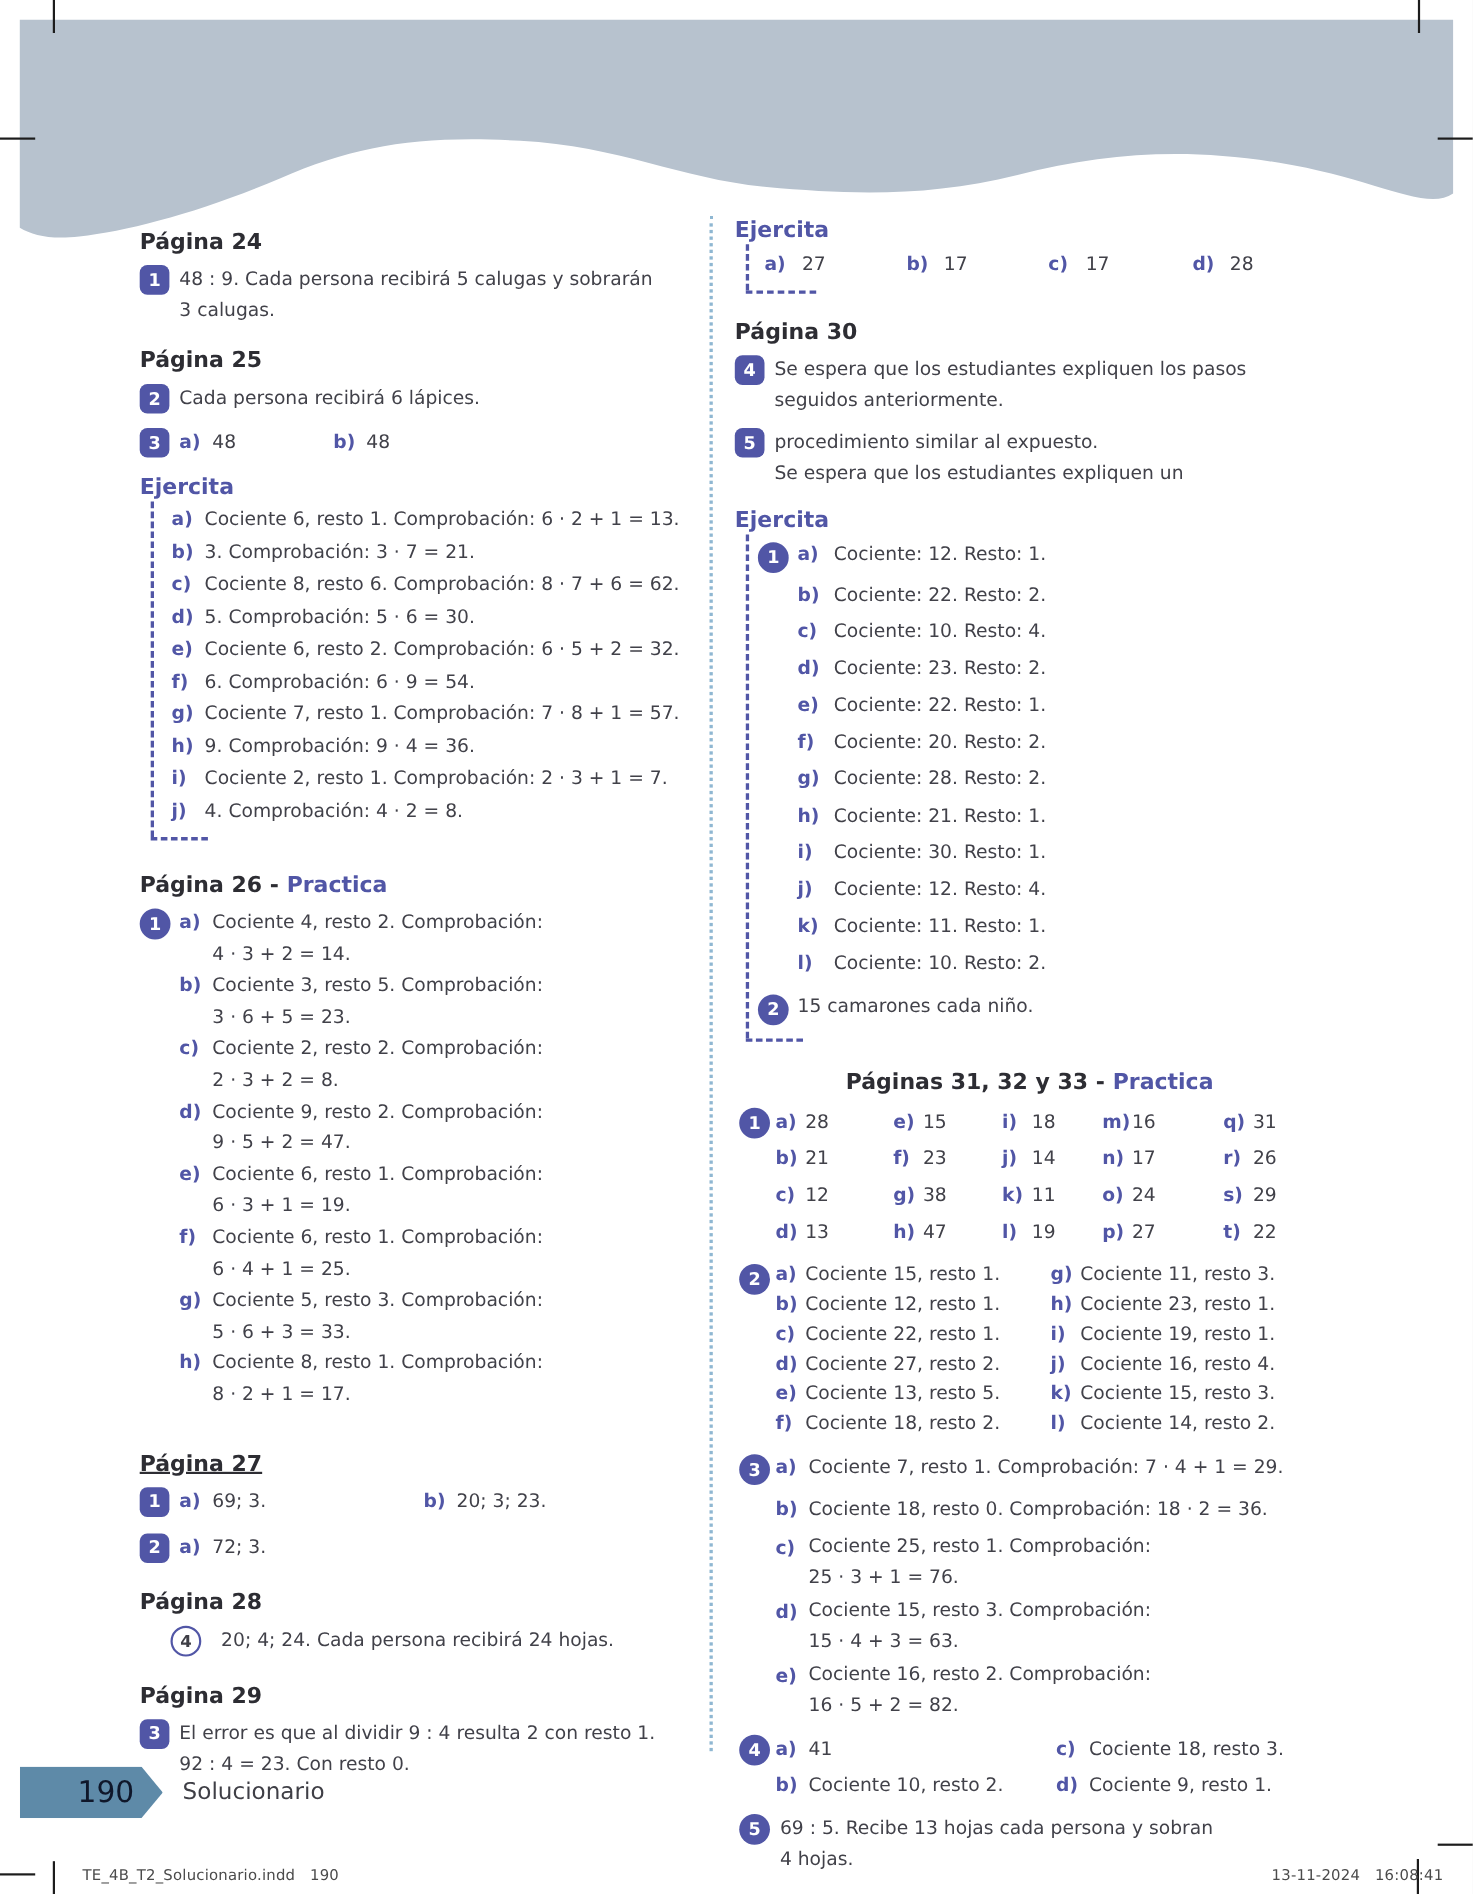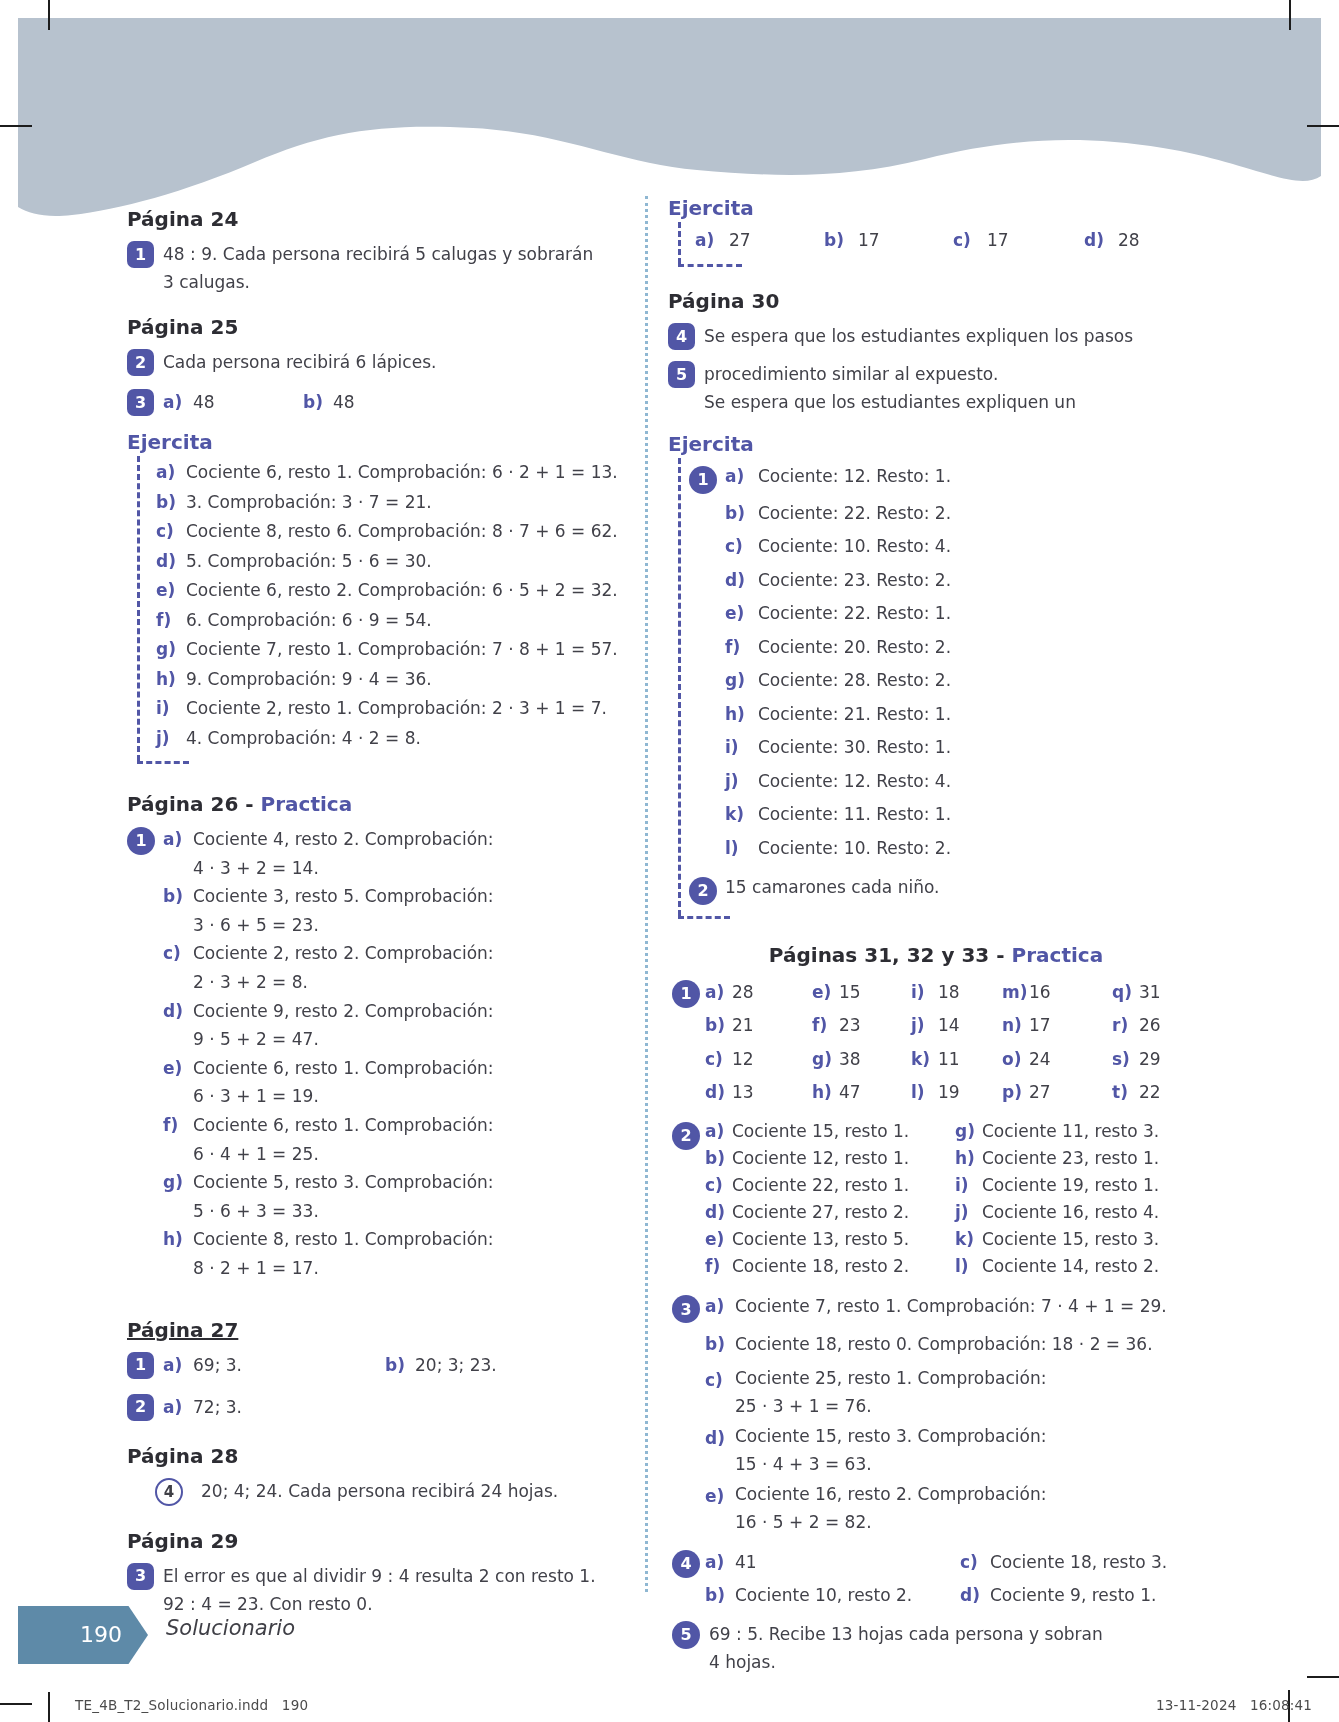--- a/index.html
+++ b/index.html
@@ -67,24 +67,24 @@
   .cmp .cell{display:flex;line-height:27px;}
   .cmp .lt{width:27px;}
   .i4 .cell{display:flex;line-height:33px;}
   .i4 .tc-a{width:255px;}
   .i4 .lt{width:30px;}
   
   .i3row{display:flex;line-height:33.5px;margin-bottom:2px;}
   .i3row .lt{width:30px;}
   .i3row .body2 div{line-height:28px;}
   
-  #footer-badge{position:absolute;left:18px;top:1606px;width:130px;height:58px;background:#5e8aa8;
-    color:#ffffff;font-size:22px;display:flex;align-items:center;justify-content:flex-end;padding-right:26px;box-sizing:border-box;
+  #footer-badge{position:absolute;left:18px;top:1606px;width:130px;height:47px;background:#5e8aa8;
+    color:#0f172a;font-size:27px;display:flex;align-items:center;justify-content:flex-end;padding-right:26px;box-sizing:border-box;
     clip-path:polygon(0 0,85% 0,100% 50%,85% 100%,0 100%);}
-  #footer-label{position:absolute;left:166px;top:1614px;font-size:21px;color:#3f3f46;font-style:italic;}
+  #footer-label{position:absolute;left:166px;top:1614px;font-size:21px;color:#3f3f46;}
   .print-small{position:absolute;font-size:13.5px;color:#4b4b4b;white-space:pre;letter-spacing:0.2px;line-height:16px;}
   #print-left{left:75px;top:1697px;}
   #print-right{left:1156px;top:1697px;}
 </style>
 </head>
 <body>
 
 <div id="page">
 
   <svg id="wave" width="1339" height="230" viewBox="0 0 1339 230">
@@ -302,20 +302,21 @@
             <span class="txt">28</span>
           </span>
       </div>
     </div>
 
     <div class="h-page" style="margin-left:4px;margin-top:22px;">Página 30</div>
     <div class="row" style="margin-left:4px;">
       <span class="badge b-sq">4</span>
       <div class="txt">
         <div>Se espera que los estudiantes expliquen los pasos</div>
+        <div>seguidos anteriormente.</div>
       </div>
     </div>
     <div class="row" style="margin-left:4px;margin-top:10px;">
       <span class="badge b-sq">5</span>
       <div class="txt">
         <div>procedimiento similar al expuesto.</div>
         <div>Se espera que los estudiantes expliquen un</div>
       </div>
     </div>
 

